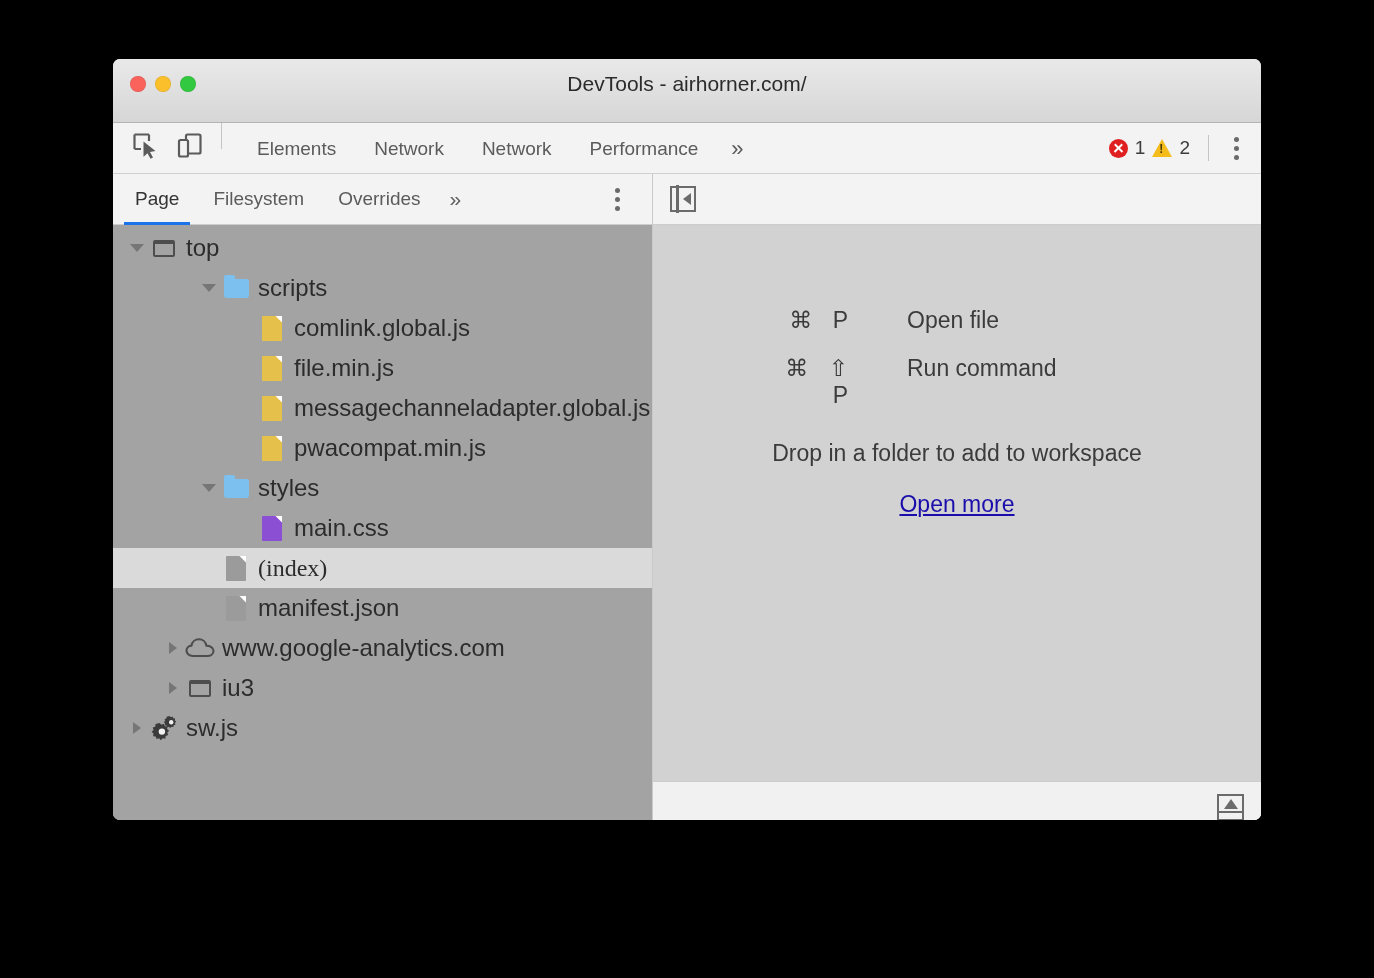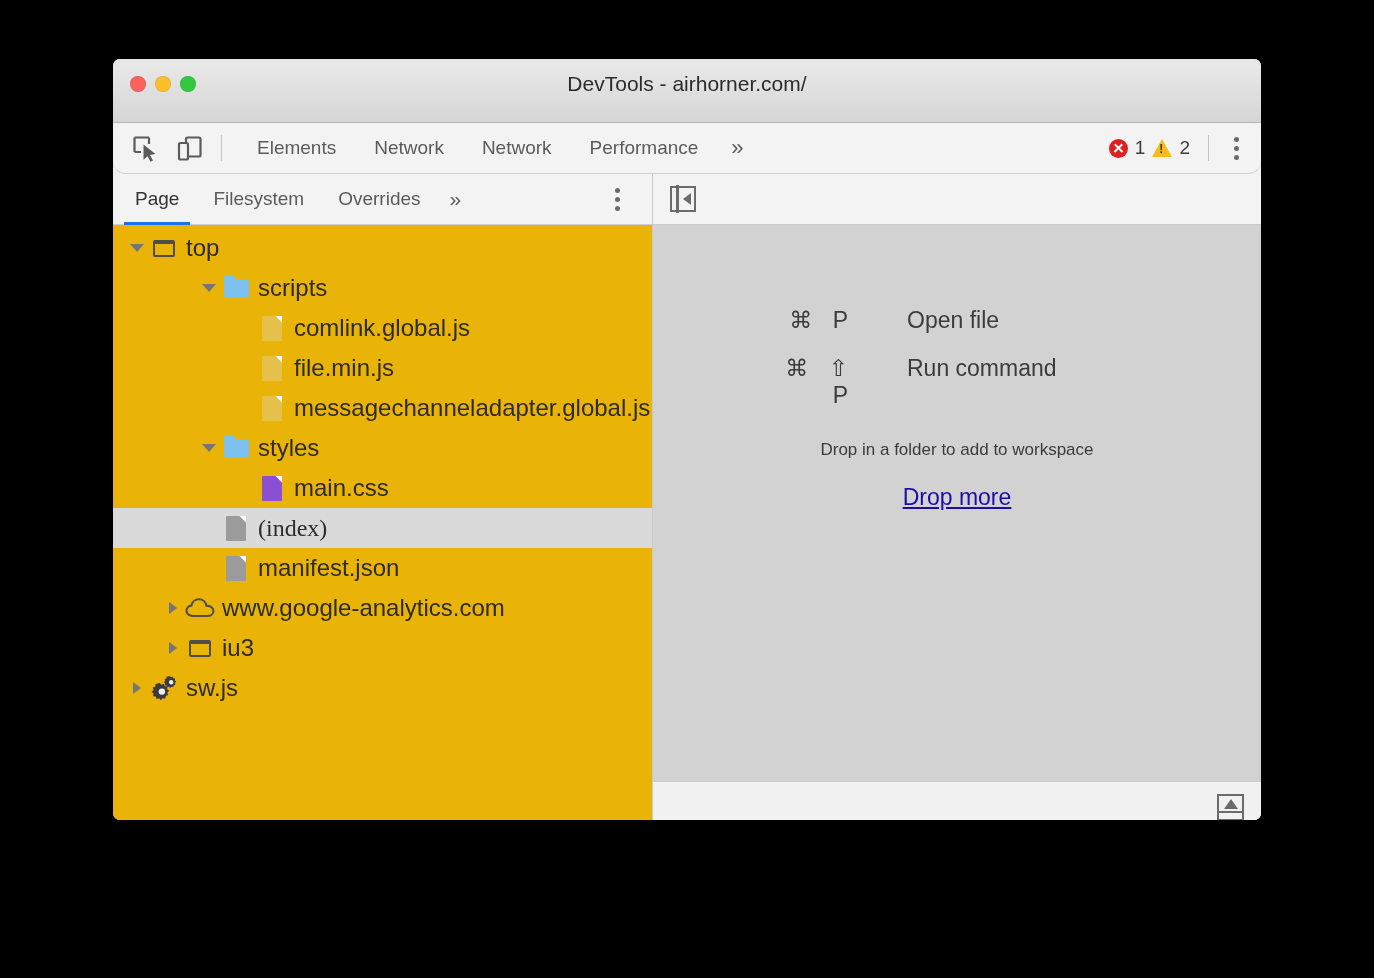--- a/index.html
+++ b/index.html
@@ -58,22 +58,20 @@
     color: #2b2b2b;
   }
 
   
   .main-toolbar {
     position: relative;
     height: 51px;
     background: #f3f3f3;
     border-bottom: 1px solid #cfcfcf;
     display: flex;
-    align-items: center;
-    border-radius: 13px;
   }
   .tb-icon-btn {
     width: 44px;
     height: 44px;
     display: flex;
     align-items: center;
     justify-content: center;
   }
   .tb-icon-btn:first-child { margin-left: 10px; }
 
@@ -182,21 +180,21 @@
     width: 5px; height: 5px;
     border-radius: 50%;
     background: #6a6a6a;
   }
 
   
   .body-split { display: flex; height: 659px; }
 
   .navigator {
     width: 540px;
-    background: #eab308;
+    background: #a3a3a3;
     border-right: 1px solid #c9c9c9;
     display: flex;
     flex-direction: column;
   }
 
   .nav-toolbar {
     position: relative;
     height: 51px;
     background: #f3f3f3;
     border-bottom: 1px solid #cdcdcd;
@@ -372,21 +370,21 @@
     font-size: 23px;
     margin-bottom: 21px;
   }
   .keys {
     width: 150px;
     text-align: right;
     padding-right: 52px;
     letter-spacing: 7px;
   }
   .action { width: 250px; text-align: left; }
-  .drop-text { font-size: 17px; margin-top: 10px; }
+  .drop-text { font-size: 23px; margin-top: 10px; }
   .learn-more {
     margin-top: 24px;
     font-size: 23px;
     color: #1a0dab;
     text-decoration: underline;
   }
 
   .editor-status {
     height: 52px;
     background: #f1f1f1;
@@ -543,20 +541,28 @@
           </div>
           <div class="tree-row">
             <span style="width: 121px; flex: 0 0 auto;"></span>
             <span class="twisty empty"></span>
             <span class="ticon">
               <span class="icon-file js"></span>
             </span>
             <span class="tlabel">messagechanneladapter.global.js</span>
           </div>
           <div class="tree-row">
+            <span style="width: 121px; flex: 0 0 auto;"></span>
+            <span class="twisty empty"></span>
+            <span class="ticon">
+              <span class="icon-file js"></span>
+            </span>
+            <span class="tlabel">pwacompat.min.js</span>
+          </div>
+          <div class="tree-row">
             <span style="width: 85px; flex: 0 0 auto;"></span>
             <span class="twisty">
               <span class="tri-down"></span>
             </span>
             <span class="ticon">
               <span class="icon-folder"></span>
             </span>
             <span class="tlabel">styles</span>
           </div>
           <div class="tree-row">
@@ -633,21 +639,21 @@
       <div class="editor-empty">
         <div class="shortcut-row">
           <span class="keys">⌘ P</span>
           <span class="action">Open file</span>
         </div>
         <div class="shortcut-row">
           <span class="keys">⌘ ⇧ P</span>
           <span class="action">Run command</span>
         </div>
         <div class="drop-text">Drop in a folder to add to workspace</div>
-        <a class="learn-more" href="#">Drop more</a>
+        <a class="learn-more" href="#">Open more</a>
       </div>
 
       <div class="editor-status">
         <div class="drawer-icon"></div>
       </div>
     </div>
   </div>
 </div>
 
 </body></html>

